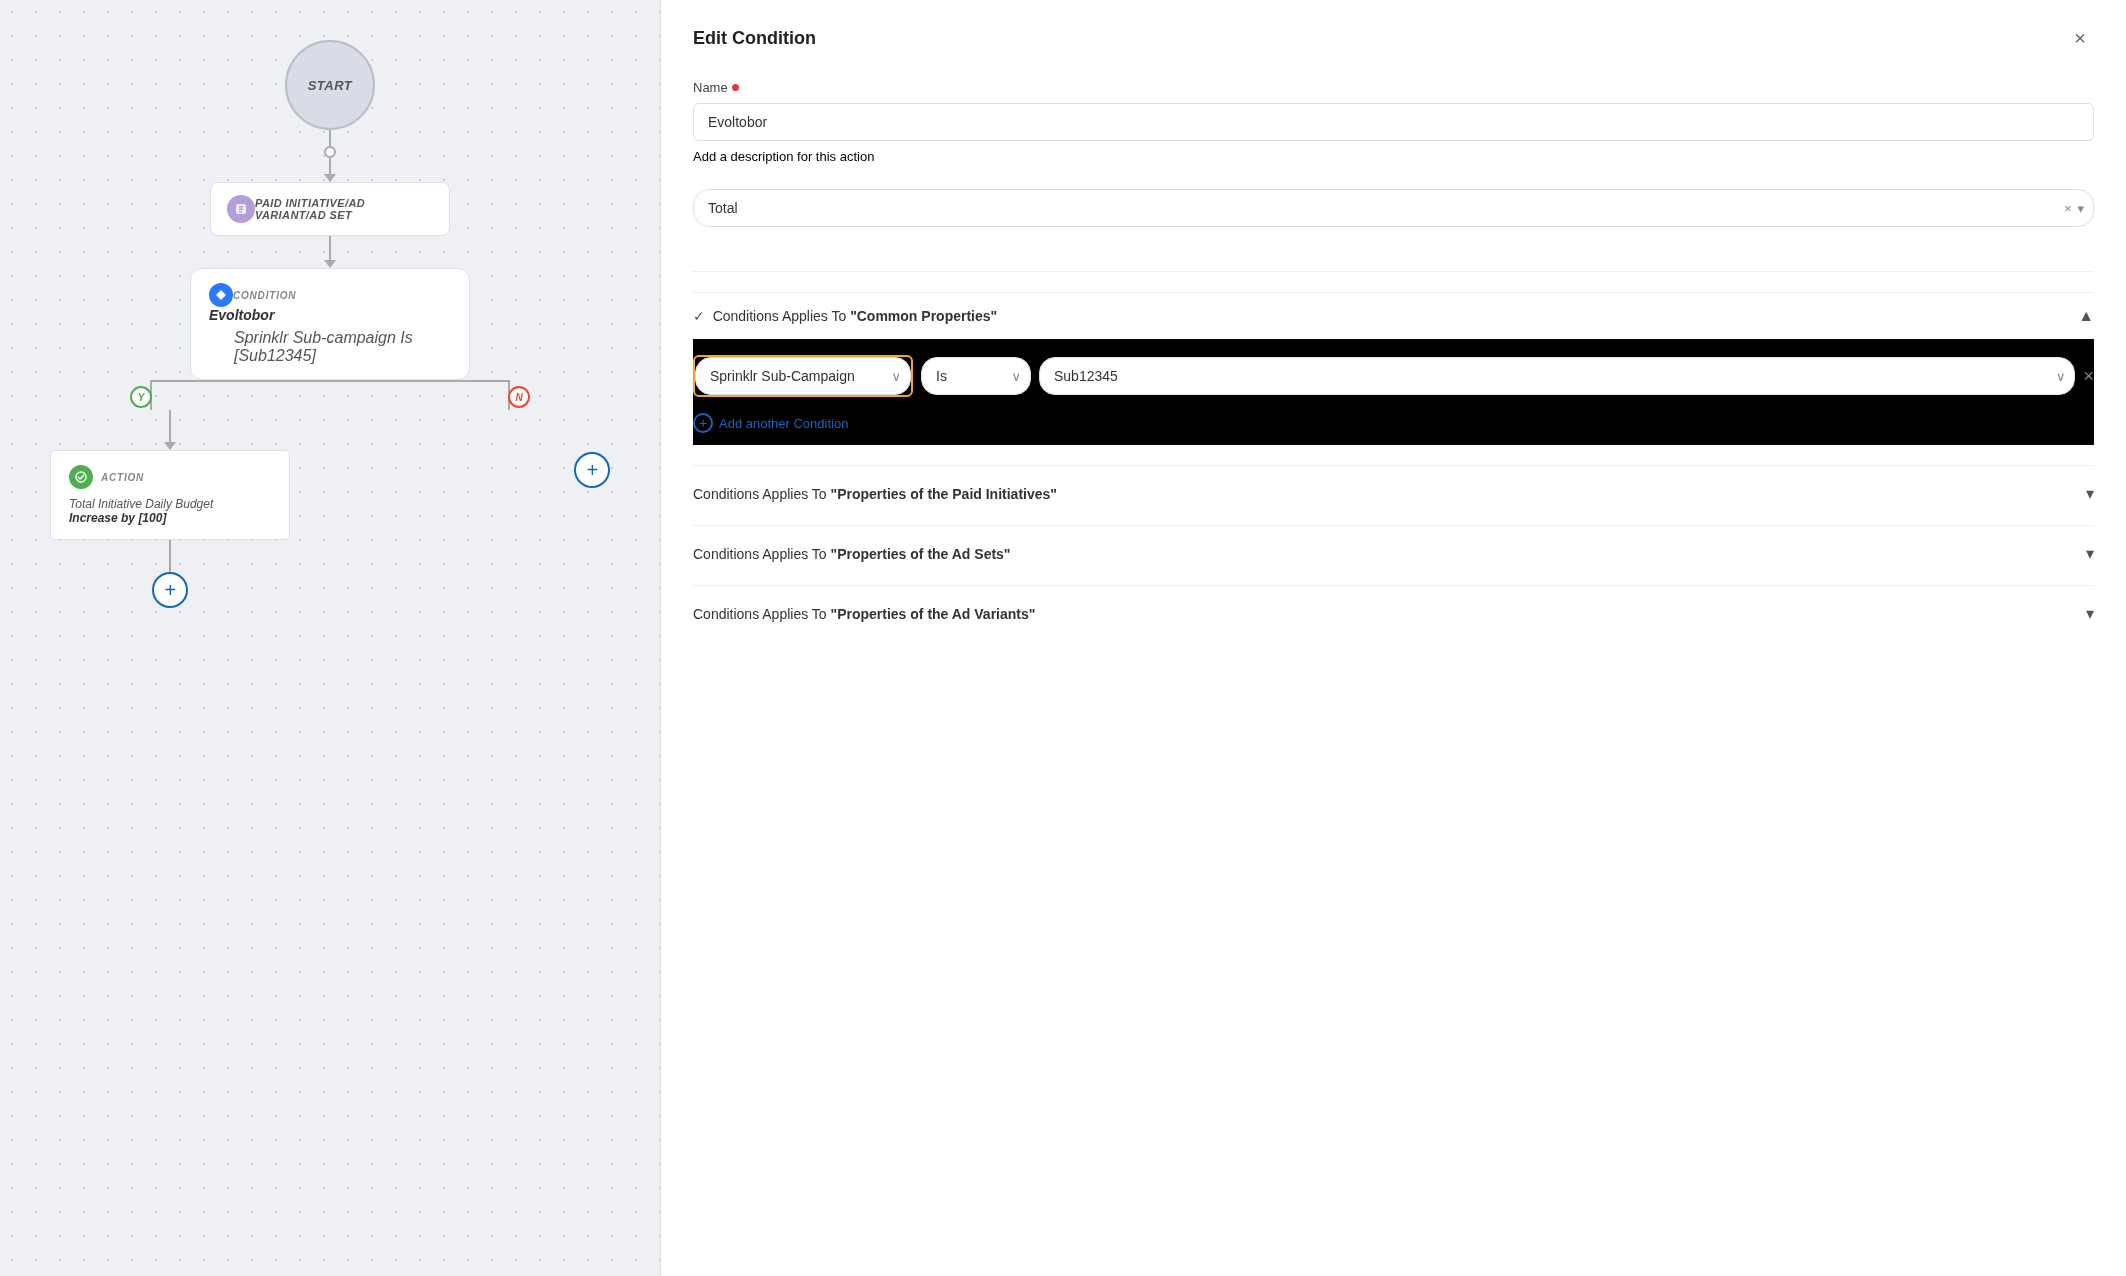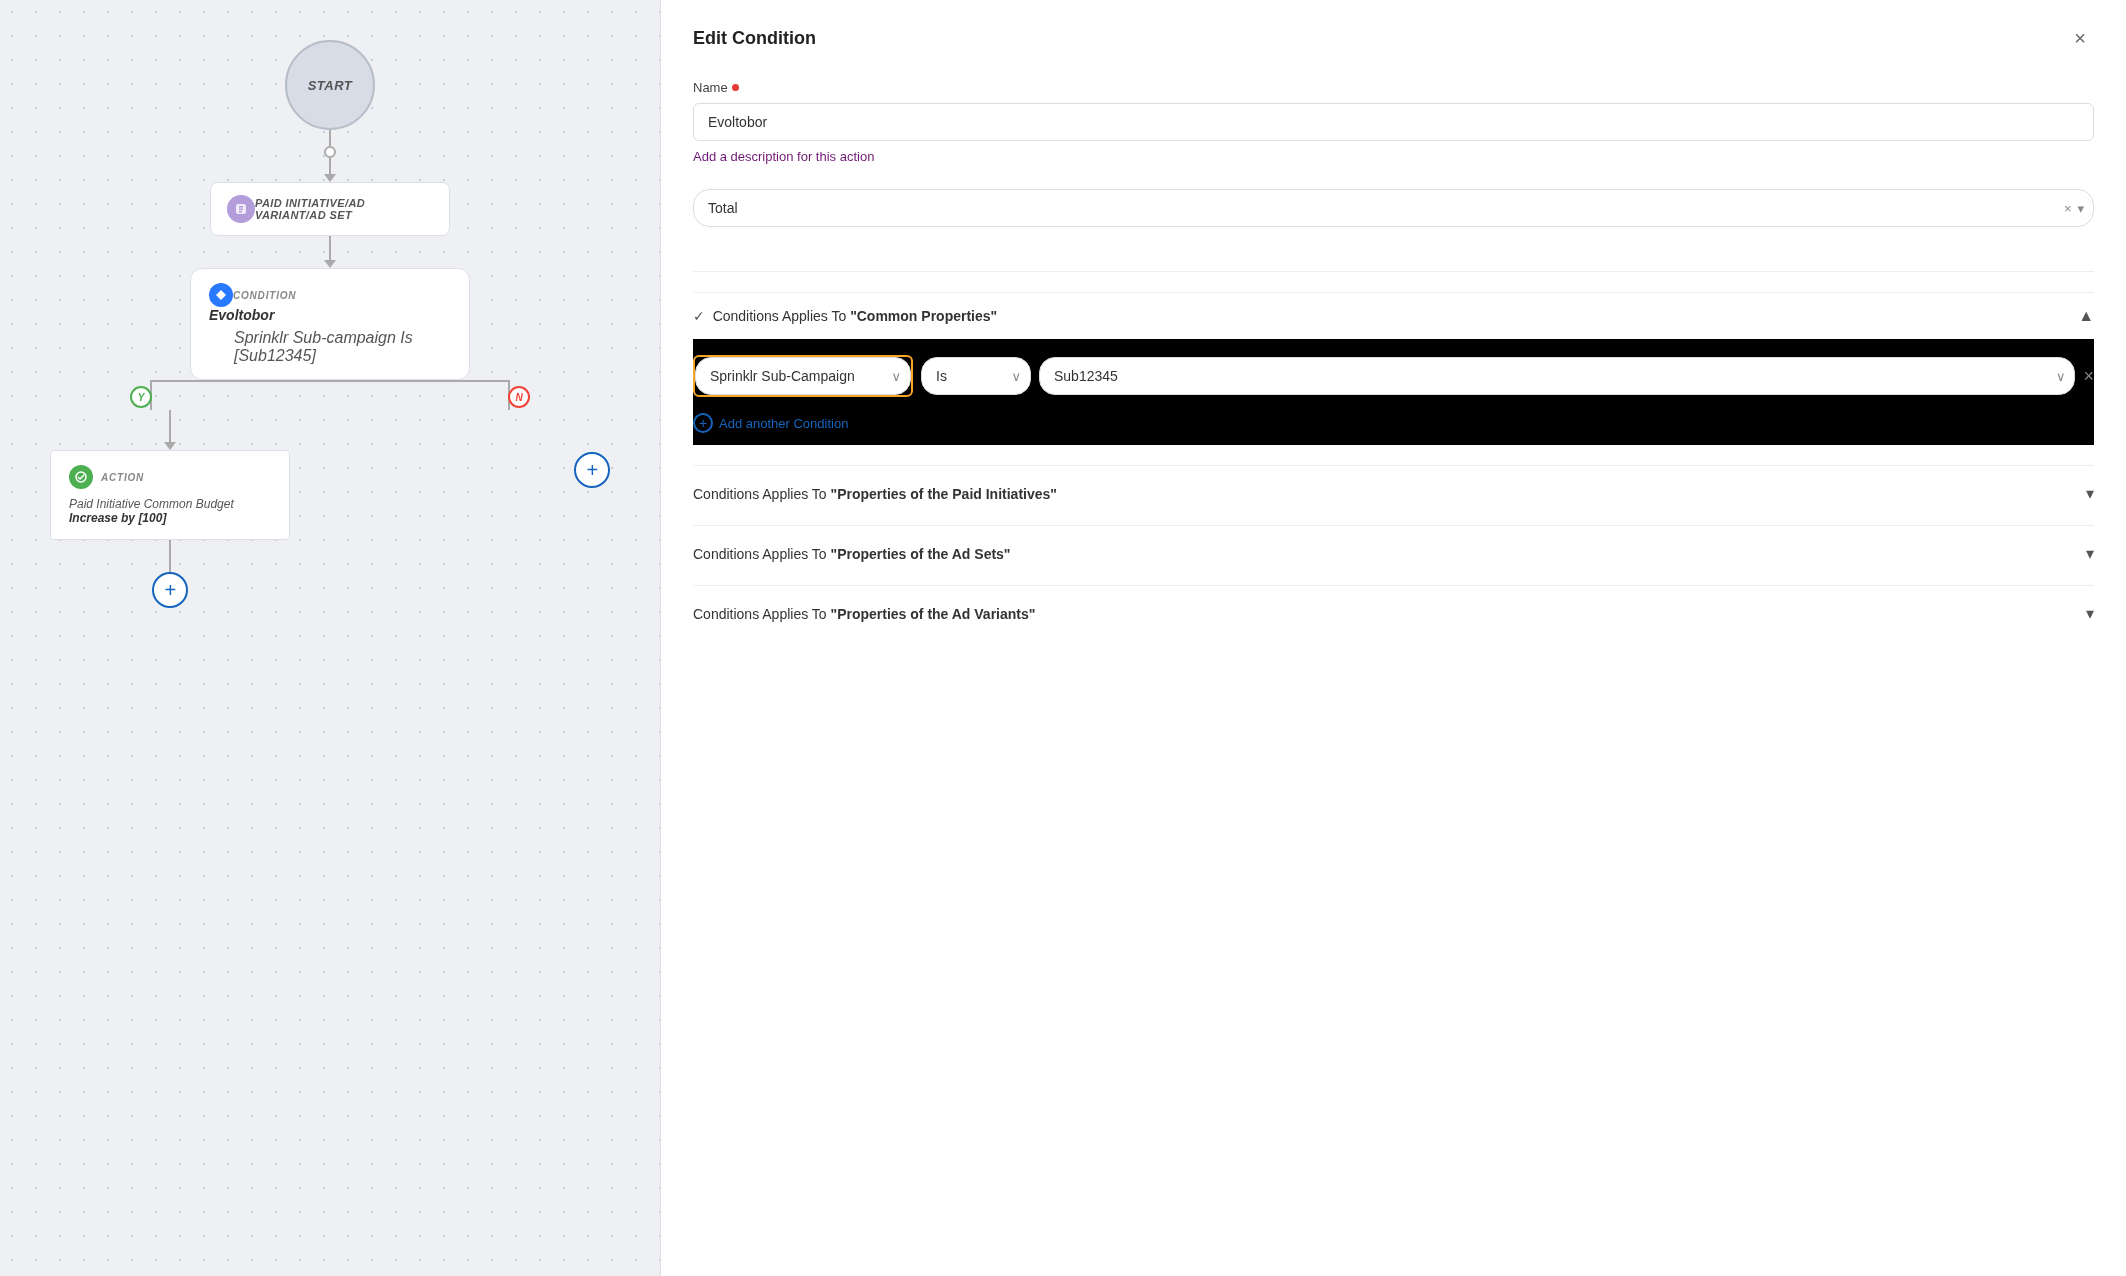--- a/index.html
+++ b/index.html
@@ -342,21 +342,21 @@
       width: 100%;
       border: 1px solid #ddd;
       border-radius: 6px;
       padding: 10px 14px;
       font-size: 14px;
       color: #333;
       outline: none;
     }
 
     .add-description-link {
-      color: #701a75;
+      color: #000000;
       font-size: 13px;
       cursor: pointer;
       margin-top: 8px;
       display: inline-block;
     }
 
     .field-section {
       margin-bottom: 24px;
     }
 
@@ -596,21 +596,21 @@
           <div class="node-action-header">
             <div class="action-icon">
               <svg width="12" height="12" viewBox="0 0 12 12" fill="none">
                 <circle cx="6" cy="6" r="5" fill="none" stroke="white" stroke-width="1.5"></circle>
                 <polyline points="3,6 5,8 9,4" stroke="white" stroke-width="1.5" fill="none"></polyline>
               </svg>
             </div>
             <span class="action-label">ACTION</span>
           </div>
           <div class="action-text">
-            <div>Paid Initiative Common Budget</div>
+            <div>Total Initiative Daily Budget</div>
             <strong>Increase by [100]</strong>
           </div>
         </div>
         <div class="connector-line connector-line-long"></div>
         <div class="add-button">
           <span>+</span>
         </div>
       </div>
 
       <div class="right-branch">

